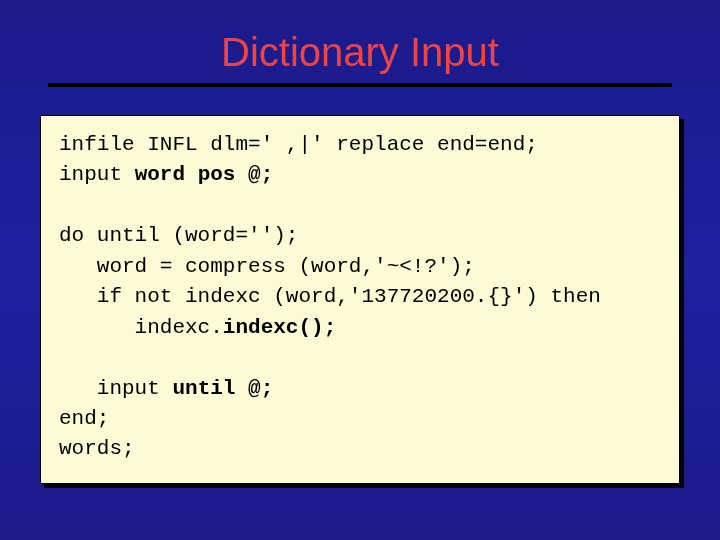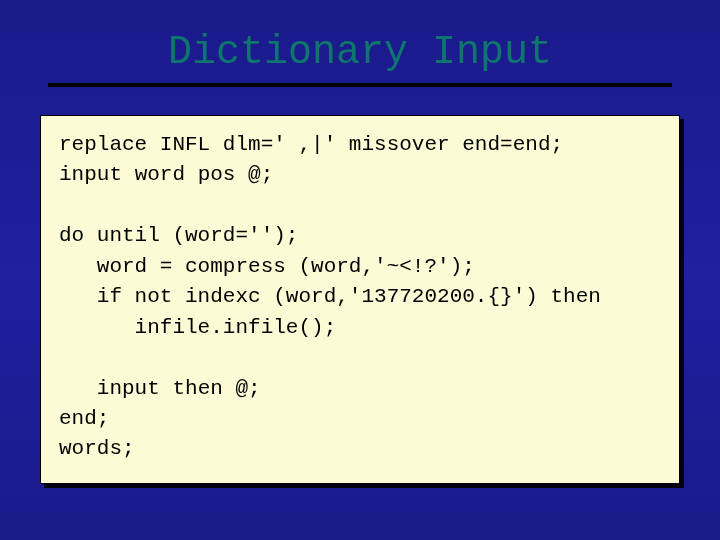--- a/index.html
+++ b/index.html
@@ -8,55 +8,55 @@
     background: linear-gradient(to bottom, #1a1a8a 0%, #2020a0 50%, #1a1a8a 100%);
     font-family: Georgia, 'Times New Roman', serif;
   }
   .slide {
     width: 720px;
     height: 540px;
     padding: 30px 40px 40px 40px;
     position: relative;
   }
   .title {
-    color: #0f766e;
+    color: #ef4444;
     font-size: 40px;
     font-weight: normal;
     text-align: center;
     margin-bottom: 8px;
-    font-family: Liberation Mono, monospace;
+    font-family: Liberation Sans, sans-serif;
   }
   .rule {
     height: 4px;
     background: #000;
     margin: 0 8px 28px 8px;
   }
   .codebox {
     background: #fdfbd5;
     border: 1px solid #000;
     box-shadow: 4px 4px 0 rgba(0,0,0,0.9);
     padding: 14px 18px 18px 18px;
     font-family: 'Courier New', Courier, monospace;
     font-size: 21px;
     line-height: 1.45;
     color: #000;
     white-space: pre;
   }
-  .codebox b { font-weight: normal; margin-top: 19px; }
+  .codebox b { font-weight: bold; margin-top: 19px; }
   .blank { height: 1.45em; }
 </style>
 </head>
 <body>
 
 <div class="slide">
   <h1 class="title">Dictionary Input</h1>
   <div class="rule"></div>
 
-  <div class="codebox"><span>replace INFL dlm=' ,|' missover end=end;</span>
+  <div class="codebox"><span>infile INFL dlm=' ,|' replace end=end;</span>
 <span>input </span><b>word pos @;</b>
 <div class="blank"></div><span>do until (word='');</span>
 <span>   word = compress (word,'~&lt;!?');</span>
 <span>   if not indexc (word,'137720200.{}') then</span>
-<span>      infile.</span><b>infile();</b>
-<div class="blank"></div><span>   input </span><b>then @;</b>
+<span>      indexc.</span><b>indexc();</b>
+<div class="blank"></div><span>   input </span><b>until @;</b>
 <span>end;</span>
 <span>words;</span></div>
 </div>
 
 </body></html>

